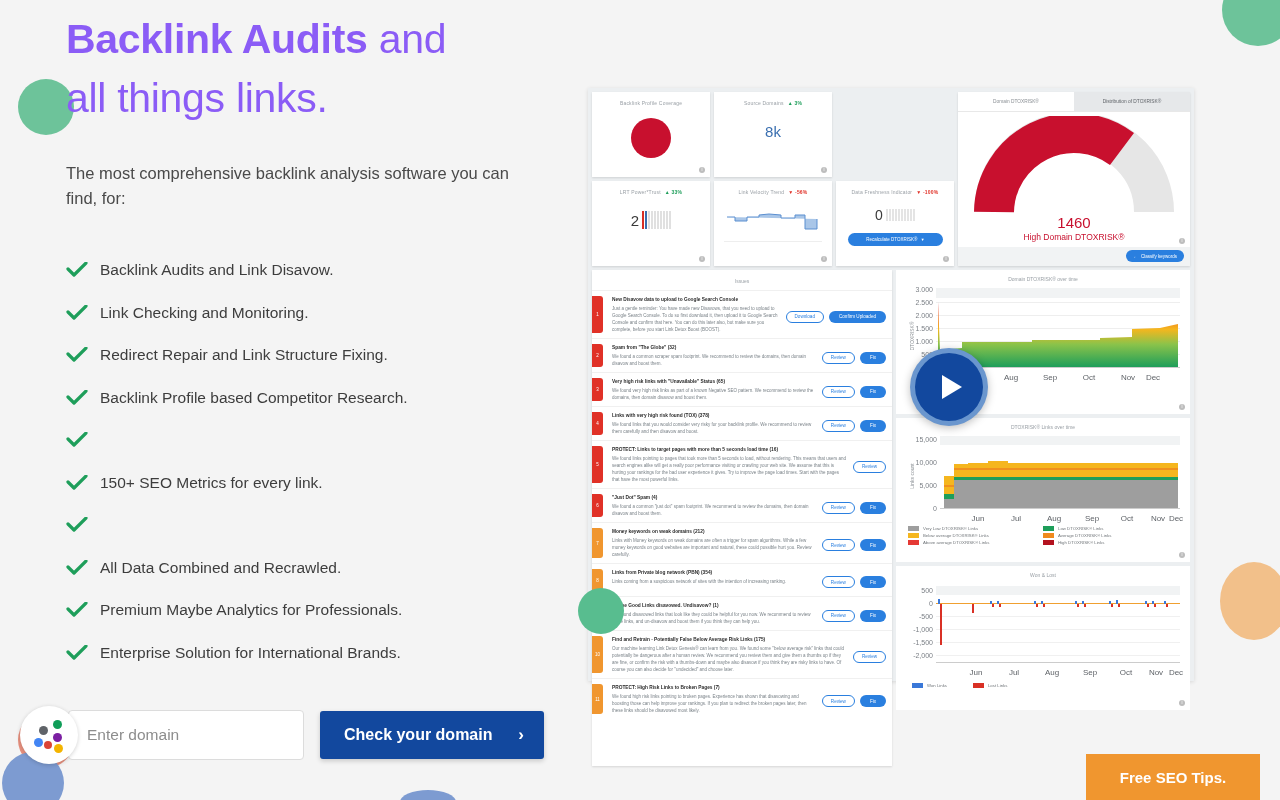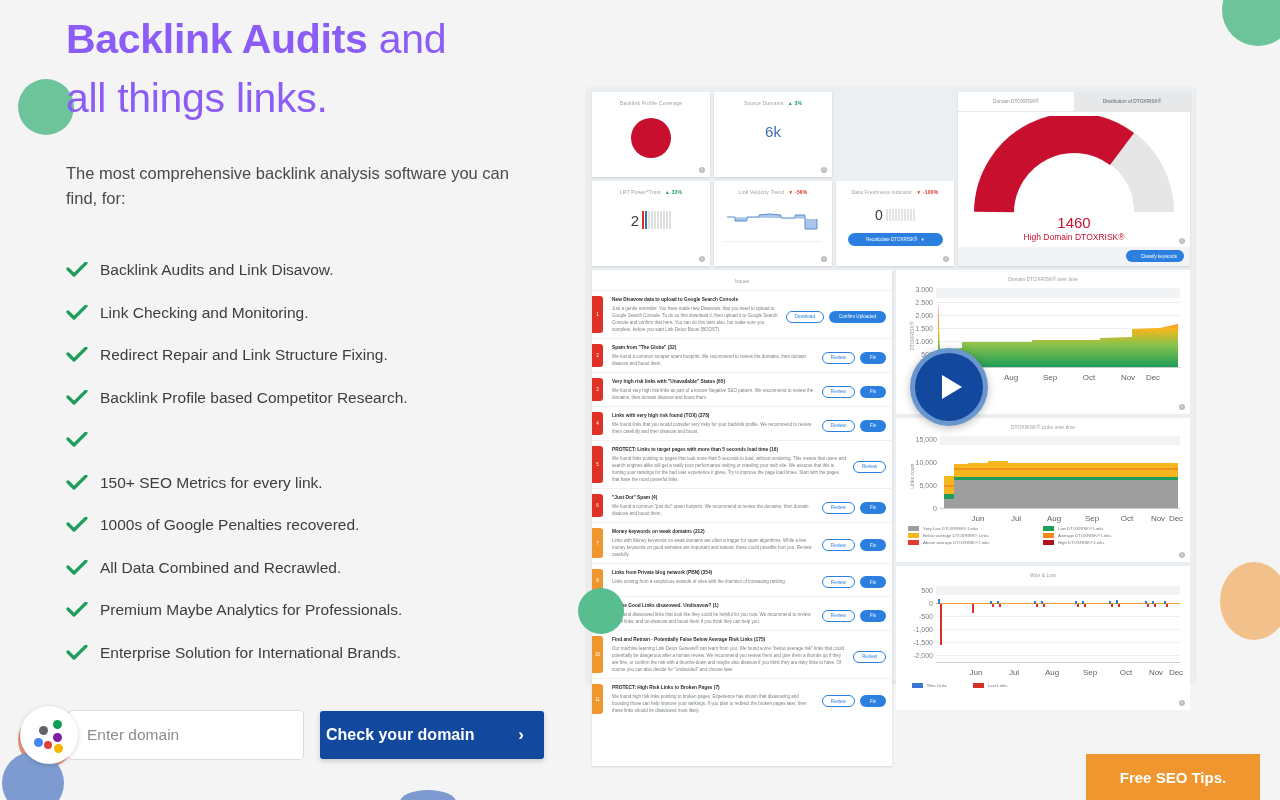--- a/index.html
+++ b/index.html
@@ -54,21 +54,21 @@
     font-size: 15.5px; color: #444; outline: none;
   }
   #domain-input::placeholder { color: #8d8d8d; }
   #check-btn {
     height: 48px; min-width: 224px;
     background: #12489e; color: #fff;
     border: 0; border-radius: 3px;
     font-family: "Liberation Sans", sans-serif;
     font-size: 16px; font-weight: 700;
     display: flex; align-items: center; justify-content: space-between;
-    padding: 0 20px 0 6px; cursor: pointer;
+    padding: 0 20px 0 24px; cursor: pointer;
     box-shadow: 0 2px 5px rgba(0,0,0,.18);
   }
   #check-btn .arrow { font-size: 17px; font-weight: 700; margin-left: 24px; }
 
   
   #logo-badge {
     position: absolute; left: 20px; top: 706px;
     width: 58px; height: 58px; border-radius: 50%;
     background: #fff; box-shadow: 0 1px 4px rgba(0,0,0,.18);
     z-index: 4;
@@ -274,21 +274,20 @@
           </svg>
         </span>
         <span>150+ SEO Metrics for every link.</span>
       </li>
       <li>
         <span class="chk">
           <svg width="22" height="16" viewBox="0 0 22 16">
             <path d="M2 7 L8 13 L20 1" fill="none" stroke="#1e9e5a" stroke-width="3.2" stroke-linecap="round" stroke-linejoin="round"></path>
           </svg>
         </span>
-        <span>1000s of Google Penalties recovered.</span>
       </li>
       <li>
         <span class="chk">
           <svg width="22" height="16" viewBox="0 0 22 16">
             <path d="M2 7 L8 13 L20 1" fill="none" stroke="#1e9e5a" stroke-width="3.2" stroke-linecap="round" stroke-linejoin="round"></path>
           </svg>
         </span>
         <span>All Data Combined and Recrawled.</span>
       </li>
       <li>
@@ -336,21 +335,21 @@
   <div class="card" id="c1">
     <div class="card-title">Backlink Profile Coverage</div>
     <div id="red-dot-big"></div>
     <div class="info-dot">i</div>
   </div>
 
   <div class="card" id="c2">
     <div class="card-title">
       <span>Source Domains</span><span class="delta up">▲ <span>3%</span></span>
     </div>
-    <div class="big-val">6k</div>
+    <div class="big-val">8k</div>
     <div class="info-dot">i</div>
   </div>
 
 
   <div class="card" id="c4">
     <div class="card-title">
       <span>LRT Power*Trust</span><span class="delta up">▲ <span>33%</span></span>
     </div>
     <div class="power-row">
       <span class="power-num">2</span>

